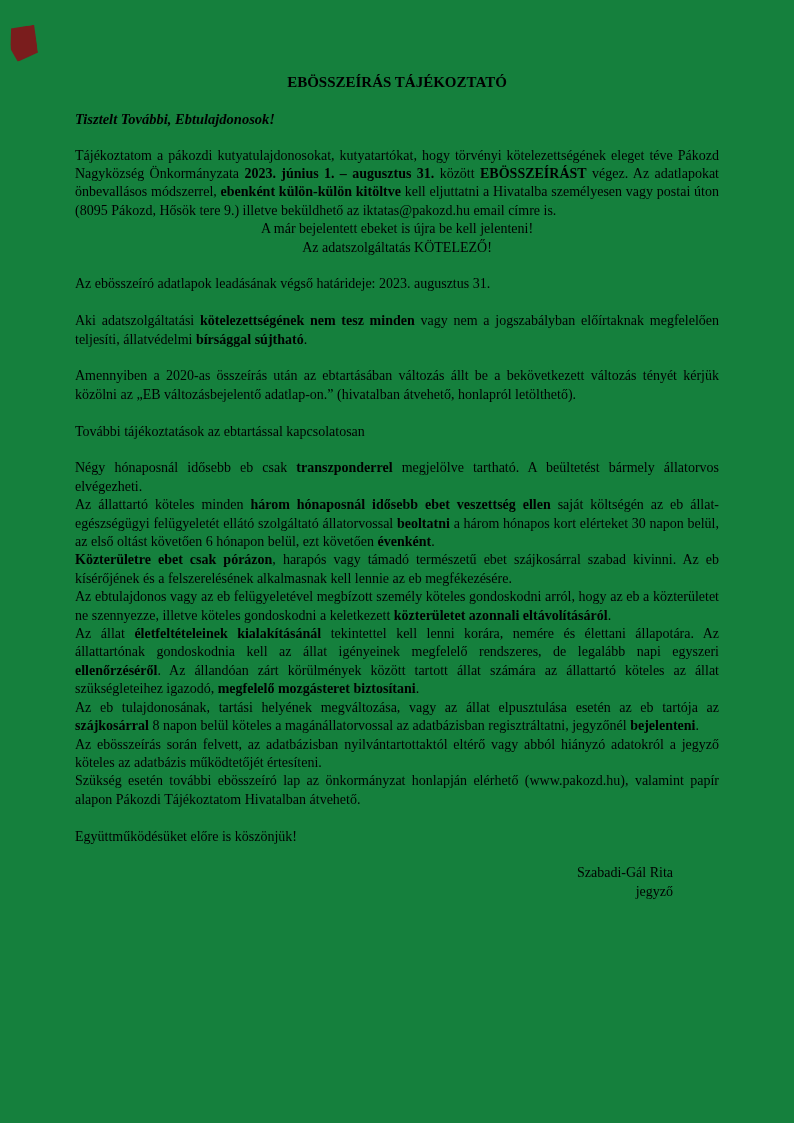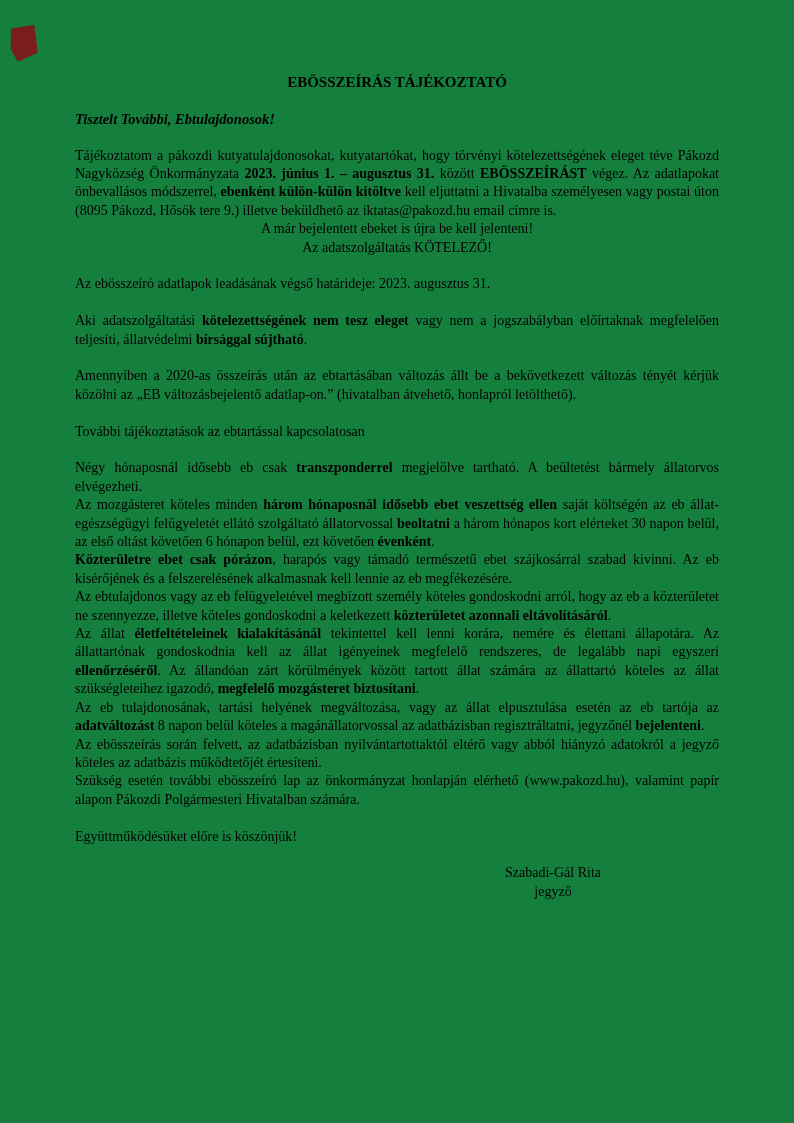--- a/index.html
+++ b/index.html
@@ -42,21 +42,21 @@
     font-size: 14.5px !important;
   }
   .para { text-align: justify; }
   .para b { font-weight: bold; }
   .center-bold { text-align: center; font-weight: normal; }
   .bold { font-weight: normal; }
   .signature {
     margin-top: 18.4px;
     margin-left: 358px;
     width: 240px;
-    text-align: center;
+    text-align: right;
   }
 </style>
 </head>
 <body>
 
 <div class="page">
 
   <div class="corner-mark" style="background: rgb(122, 29, 29);"></div>
 
   <div class="doc">
@@ -66,42 +66,42 @@
     <p class="salutation mt">Tisztelt További, Ebtulajdonosok!</p>
 
     <p class="para mt"><span>Tájékoztatom a pákozdi kutyatulajdonosokat, kutyatartókat, hogy törvényi kötelezettségének eleget téve Pákozd Nagyközség Önkormányzata </span><b>2023. június 1. – augusztus 31.</b><span> között </span><b>EBÖSSZEÍRÁST</b><span> végez. Az adatlapokat önbevallásos módszerrel, </span><b>ebenként külön-külön kitöltve</b><span> kell eljuttatni a Hivatalba személyesen vagy postai úton (8095 Pákozd, Hősök tere 9.) illetve beküldhető az iktatas@pakozd.hu email címre is.</span></p>
 
     <p class="center-bold">A már bejelentett ebeket is újra be kell jelenteni!</p>
 
     <p class="center-bold">Az adatszolgáltatás KÖTELEZŐ!</p>
 
     <p class="bold mt">Az ebösszeíró adatlapok leadásának végső határideje: 2023. augusztus 31.</p>
 
-    <p class="para mt"><span>Aki adatszolgáltatási </span><b>kötelezettségének nem tesz eleget</b><span> vagy nem a jogszabályban előírtaknak megfelelően teljesíti, állatvédelmi </span><b>bírsággal sújtható</b><span>.</span></p>
+    <p class="para mt"><span>Aki adatszolgáltatási </span><b>kötelezettségének nem tesz minden</b><span> vagy nem a jogszabályban előírtaknak megfelelően teljesíti, állatvédelmi </span><b>bírsággal sújtható</b><span>.</span></p>
 
     <p class="para mt"><span>Amennyiben a 2020-as összeírás után az ebtartásában változás állt be a bekövetkezett változás tényét kérjük közölni az „EB változásbejelentő adatlap-on.” (hivatalban átvehető, honlapról letölthető).</span></p>
 
     <h2 class="bold mt">További tájékoztatások az ebtartással kapcsolatosan</h2>
 
     <p class="para mt"><span>Négy hónaposnál idősebb eb csak </span><b>transzponderrel</b><span> megjelölve tartható. A beültetést bármely állatorvos elvégezheti.</span></p>
 
-    <p class="para"><span>Az mozgásteret köteles minden </span><b>három hónaposnál idősebb ebet veszettség ellen</b><span> saját költségén az eb állat-egészségügyi felügyeletét ellátó szolgáltató állatorvossal </span><b>beoltatni</b><span> a három hónapos kort elérteket 30 napon belül, az első oltást követően 6 hónapon belül, ezt követően </span><b>évenként</b><span>.</span></p>
+    <p class="para"><span>Az állattartó köteles minden </span><b>három hónaposnál idősebb ebet veszettség ellen</b><span> saját költségén az eb állat-egészségügyi felügyeletét ellátó szolgáltató állatorvossal </span><b>beoltatni</b><span> a három hónapos kort elérteket 30 napon belül, az első oltást követően 6 hónapon belül, ezt követően </span><b>évenként</b><span>.</span></p>
 
 
     <p class="para"><b>Közterületre ebet csak pórázon</b><span>, harapós vagy támadó természetű ebet szájkosárral szabad kivinni. Az eb kísérőjének és a felszerelésének alkalmasnak kell lennie az eb megfékezésére.</span></p>
 
     <p class="para"><span>Az ebtulajdonos vagy az eb felügyeletével megbízott személy köteles gondoskodni arról, hogy az eb a közterületet ne szennyezze, illetve köteles gondoskodni a keletkezett </span><b>közterületet azonnali eltávolításáról</b><span>.</span></p>
 
     <p class="para"><span>Az állat </span><b>életfeltételeinek kialakításánál</b><span> tekintettel kell lenni korára, nemére és élettani állapotára. Az állattartónak gondoskodnia kell az állat igényeinek megfelelő rendszeres, de legalább napi egyszeri </span><b>ellenőrzéséről</b><span>. Az állandóan zárt körülmények között tartott állat számára az állattartó köteles az állat szükségleteihez igazodó, </span><b>megfelelő mozgásteret biztosítani</b><span>.</span></p>
 
-    <p class="para"><span>Az eb tulajdonosának, tartási helyének megváltozása, vagy az állat elpusztulása esetén az eb tartója az </span><b>adatváltozást</b><span> 8 napon belül köteles a magánállatorvossal az adatbázisban regisztráltatni, jegyzőnél </span><b>bejelenteni</b><span>.</span></p>
+    <p class="para"><span>Az eb tulajdonosának, tartási helyének megváltozása, vagy az állat elpusztulása esetén az eb tartója az </span><b>szájkosárral</b><span> 8 napon belül köteles a magánállatorvossal az adatbázisban regisztráltatni, jegyzőnél </span><b>bejelenteni</b><span>.</span></p>
 
     <p class="para"><span>Az ebösszeírás során felvett, az adatbázisban nyilvántartottaktól eltérő vagy abból hiányzó adatokról a jegyző köteles az adatbázis működtetőjét értesíteni.</span></p>
 
-    <p class="para"><span>Szükség esetén további ebösszeíró lap az önkormányzat honlapján elérhető (www.pakozd.hu), valamint papír alapon Pákozdi Polgármesteri Hivatalban számára.</span></p>
+    <p class="para"><span>Szükség esetén további ebösszeíró lap az önkormányzat honlapján elérhető (www.pakozd.hu), valamint papír alapon Pákozdi Tájékoztatom Hivatalban átvehető.</span></p>
 
     <p class="bold mt">Együttműködésüket előre is köszönjük!</p>
 
     <div class="signature">
       <p>Szabadi-Gál Rita</p>
       <p>jegyző</p>
     </div>
 
   </div>
 </div>

